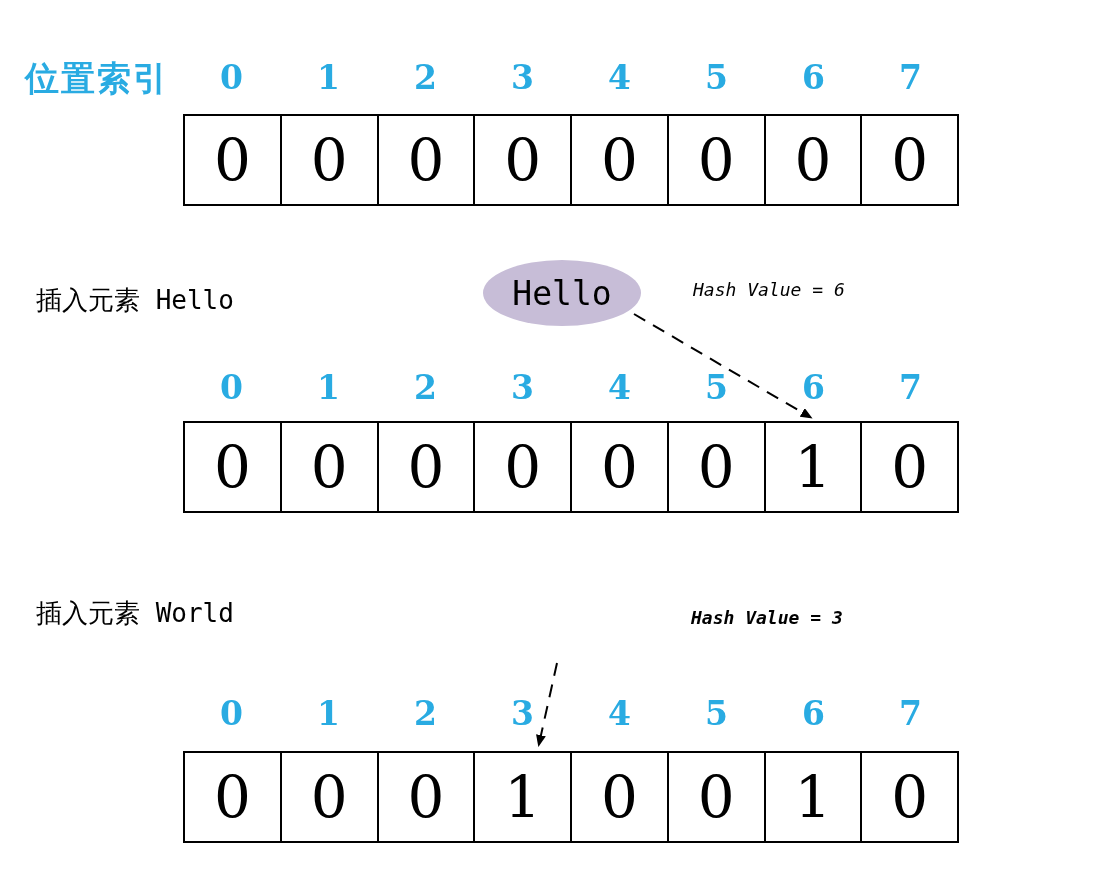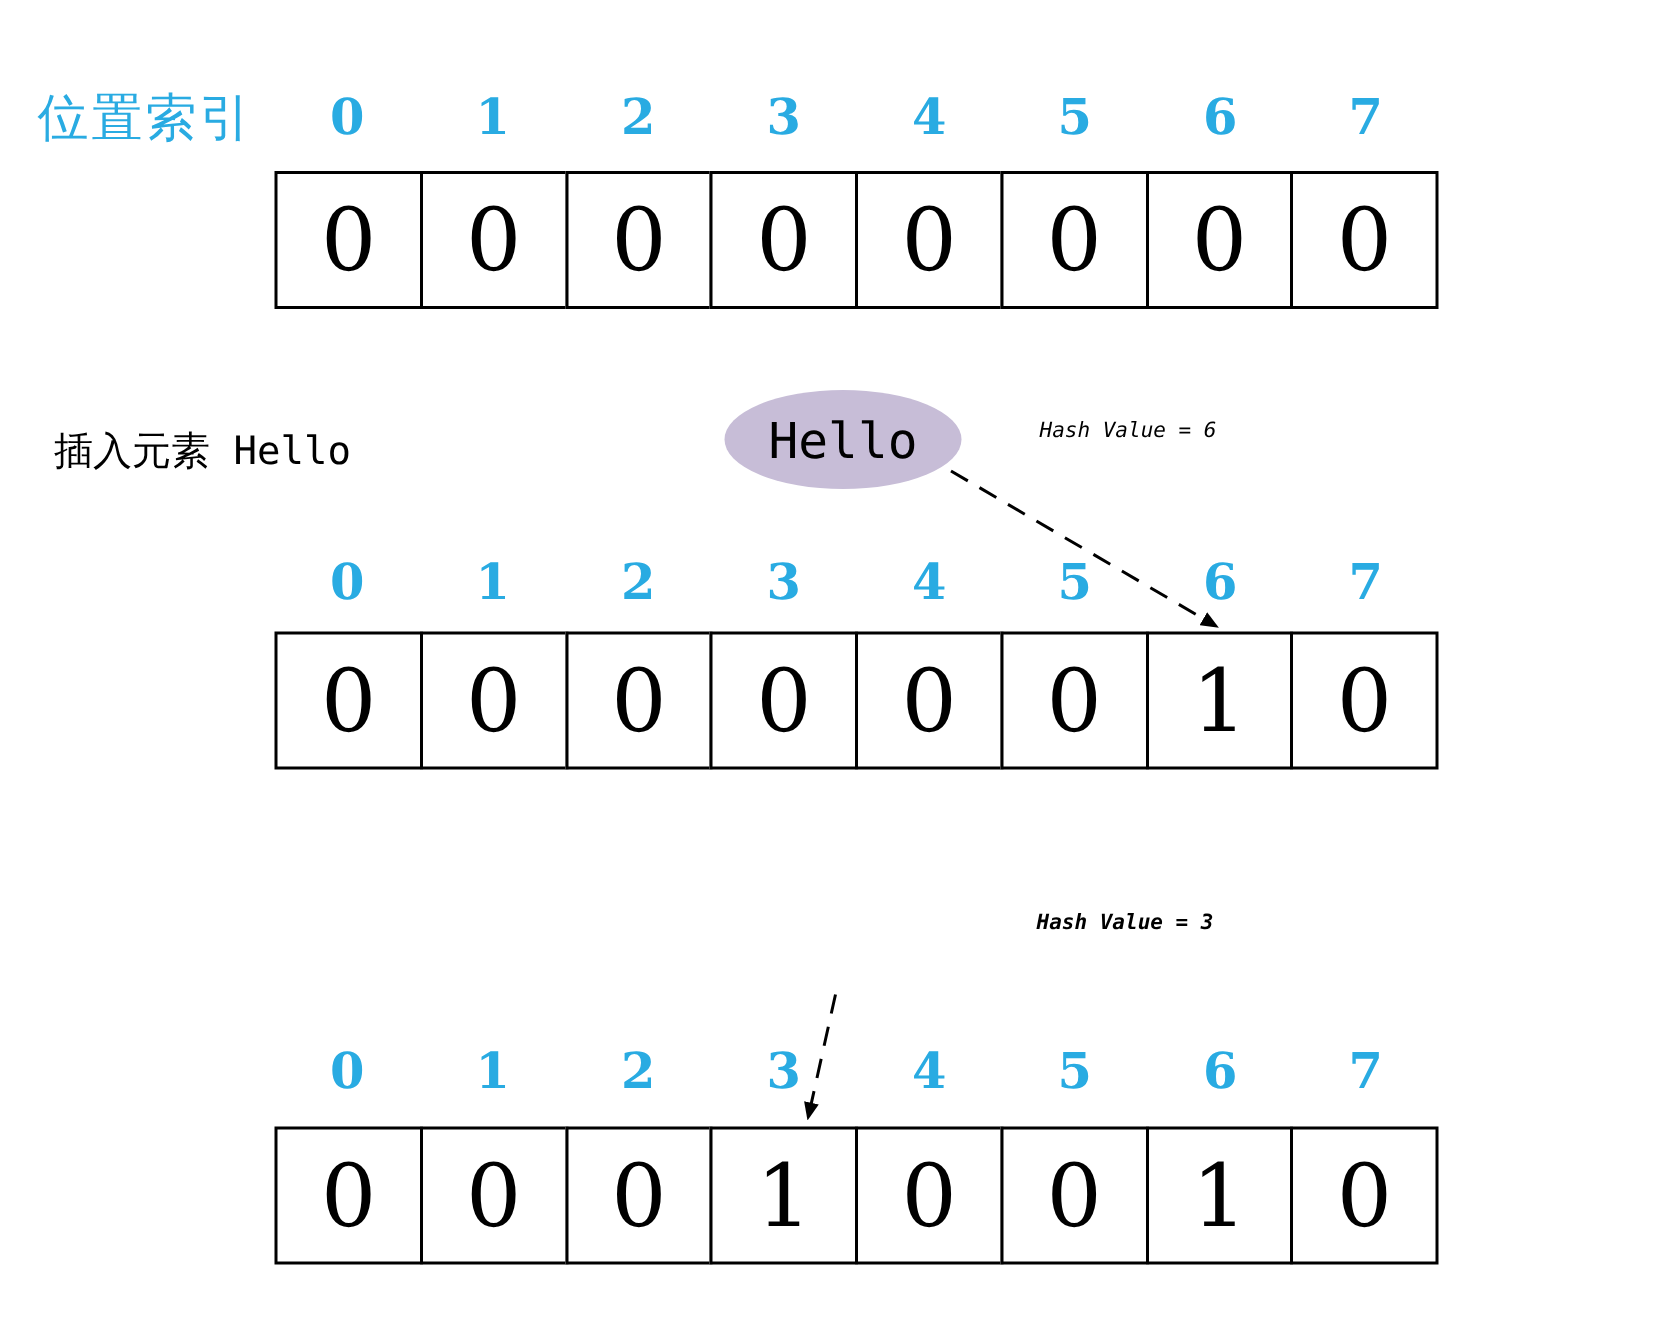--- a/index.html
+++ b/index.html
@@ -8,21 +8,21 @@
     width:1116px;height:891px;
     background:#ffffff;
     overflow:hidden;
     font-family:"DejaVu Sans",sans-serif;
   }
   .abs{position:absolute;}
 
   
   .pos-title{
     left:25px;top:56px;
-    font-size:34px;font-weight:normal;
+    font-size:34px;font-weight:bold;
     color:#29ABE2;
     letter-spacing:2px;
     font-family:"DejaVu Sans",sans-serif;
   }
 
   
   .indices{
     left:183px;width:776px;height:40px;
     display:flex;
   }
@@ -76,21 +76,21 @@
     font-family:"DejaVu Sans Mono","DejaVu Serif",monospace;
     font-size:33px;
     color:#000000;
   }
   #bubble-hello{left:483px;top:260px;width:158px;height:66px;}
   #bubble-world{left:483px;top:590px;width:162px;height:70px;}
 
   
   .hash-note{
     font-style:italic;
-    font-size:14px;
+    font-size:18px;
     color:#000000;
     font-family:"DejaVu Sans Mono","DejaVu Serif",monospace;
     white-space:nowrap;
   }
   #hash-note-hello{left:693px;top:279px;}
   #hash-note-world{left:691px;top:607px;font-weight:bold;}
 
   #arrow-layer{left:0;top:0;pointer-events:none;}
 </style>
 </head>
@@ -153,20 +153,21 @@
     <div class="cell">0</div>
     <div class="cell">0</div>
     <div class="cell">0</div>
     <div class="cell">0</div>
     <div class="cell">0</div>
     <div class="cell">0</div>
     <div class="cell">1</div>
     <div class="cell">0</div>
   </div>
 
+  <div id="insert-label-world" class="abs insert-label">插入元素 World</div>
 
 
   <div id="hash-note-world" class="abs hash-note">Hash Value = 3</div>
 
   <div id="indices-3" class="abs indices">
     <span class="idx">0</span>
     <span class="idx">1</span>
     <span class="idx">2</span>
     <span class="idx">3</span>
     <span class="idx">4</span>

